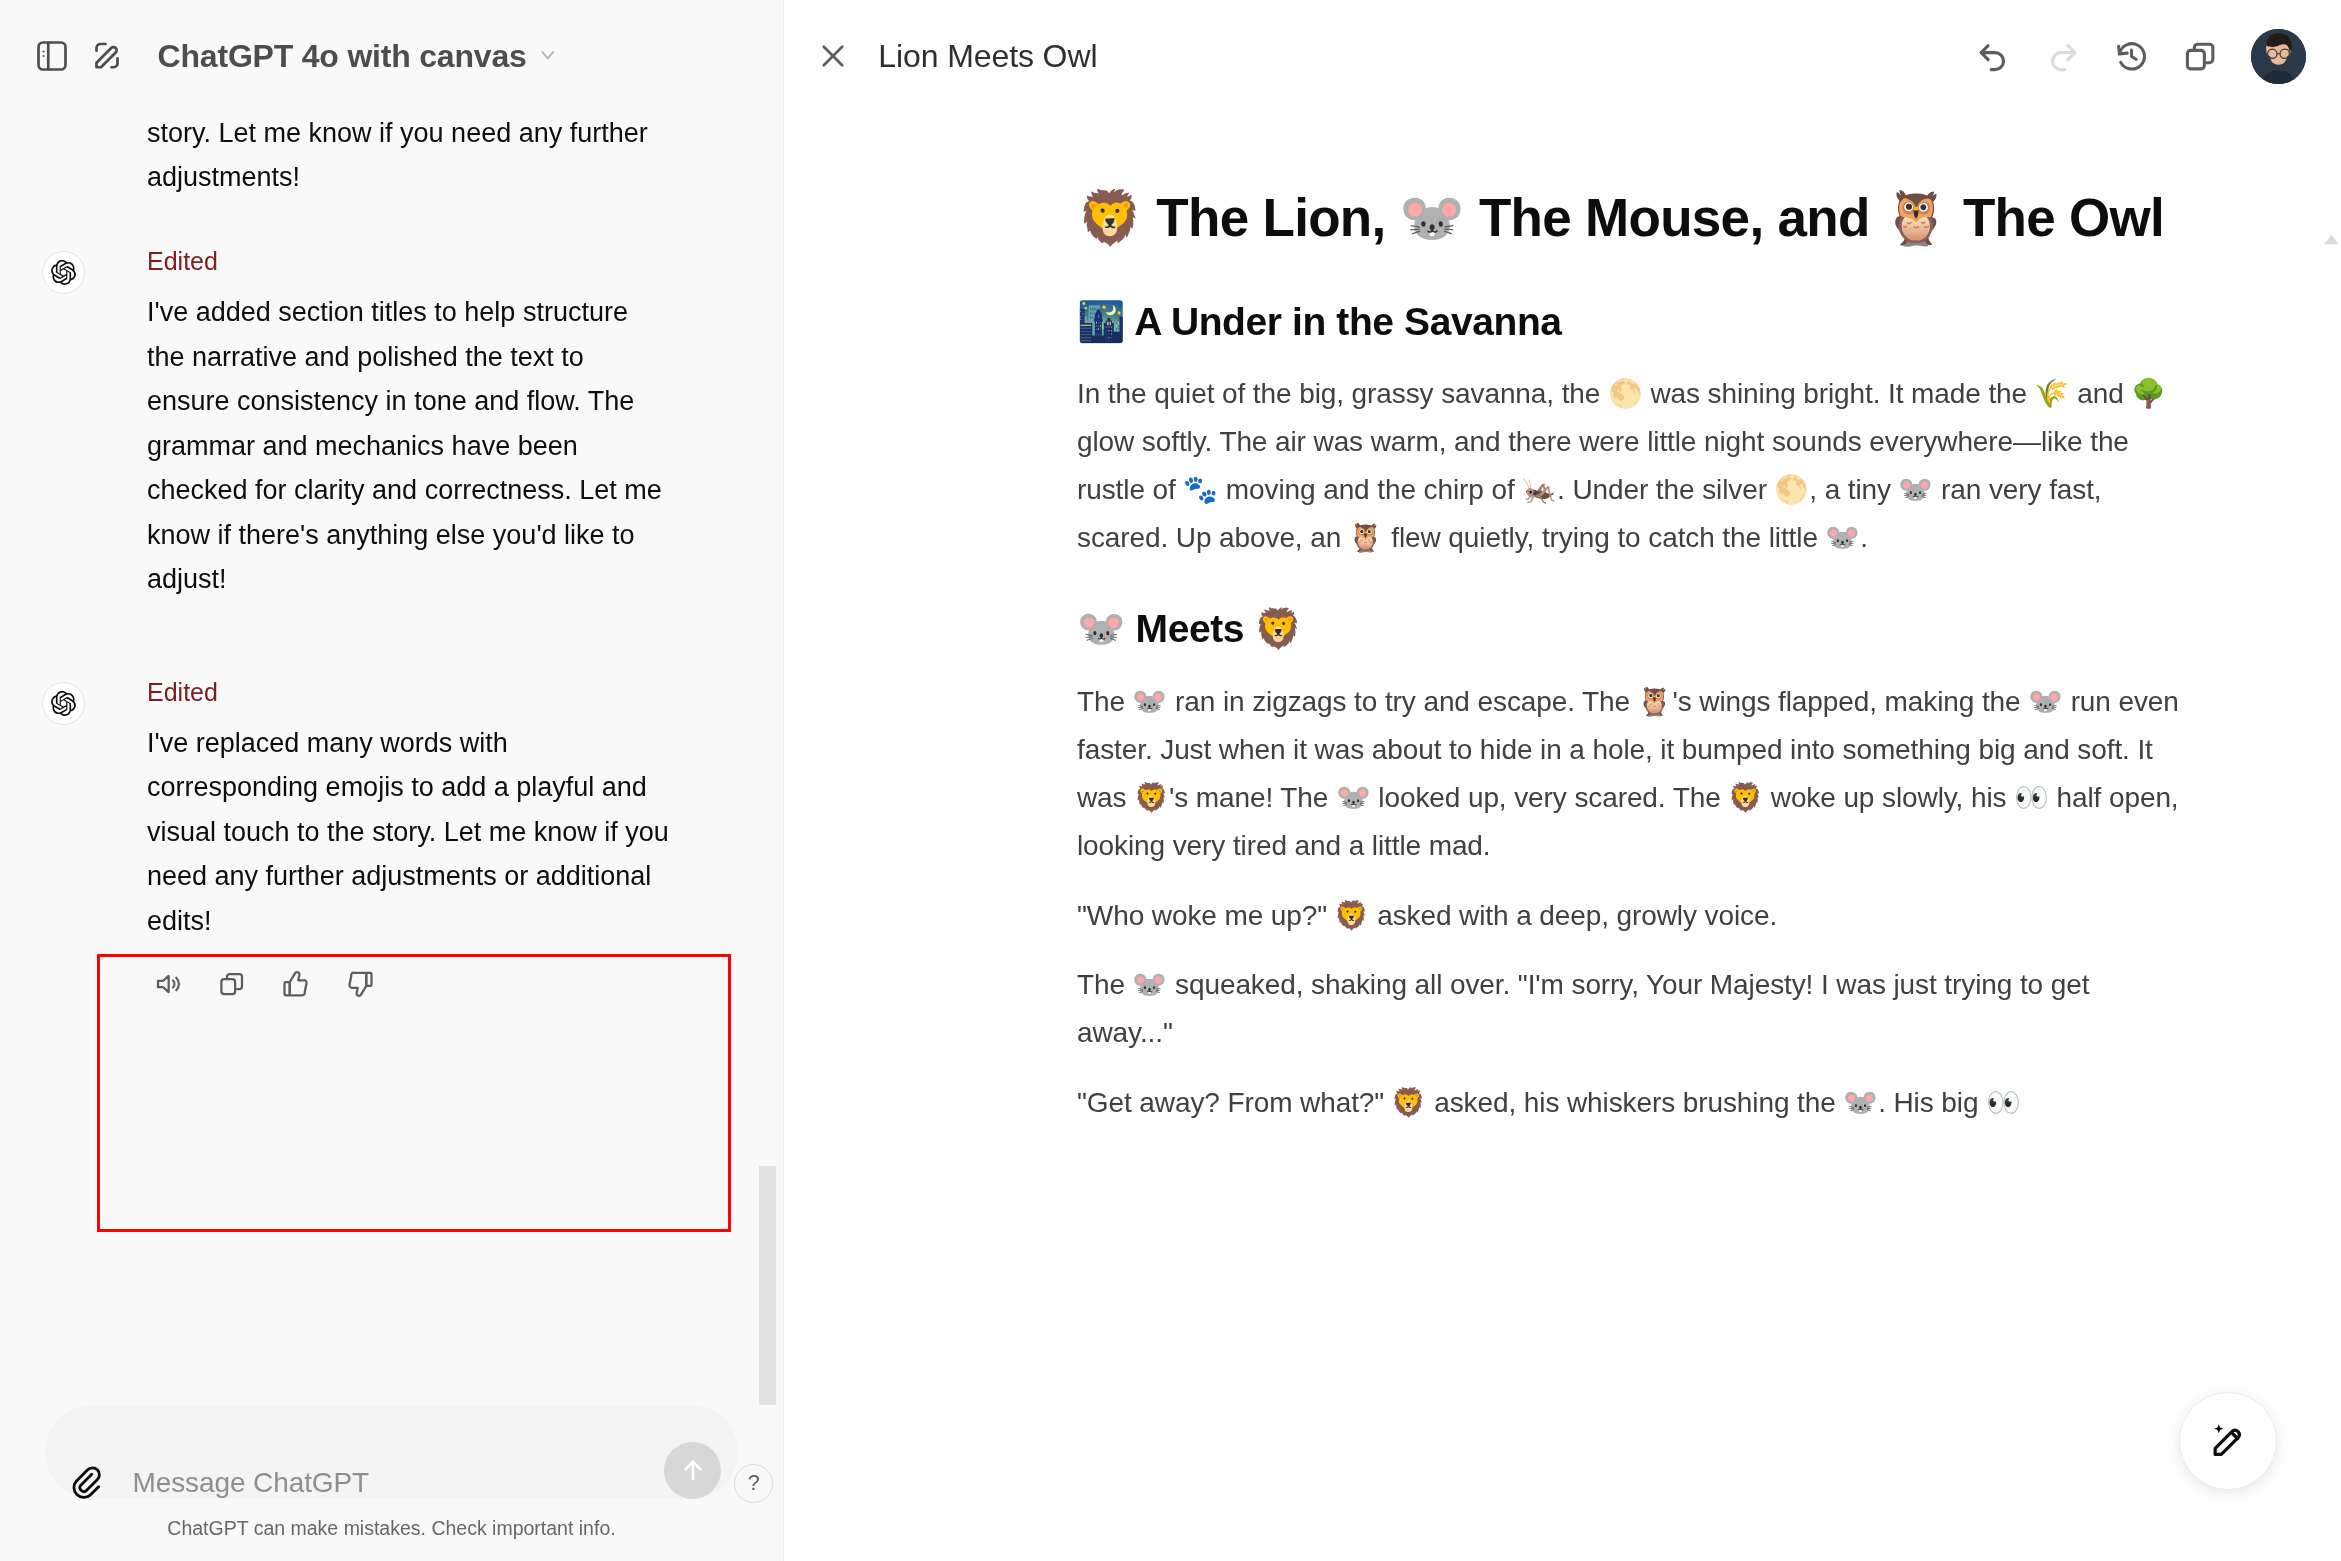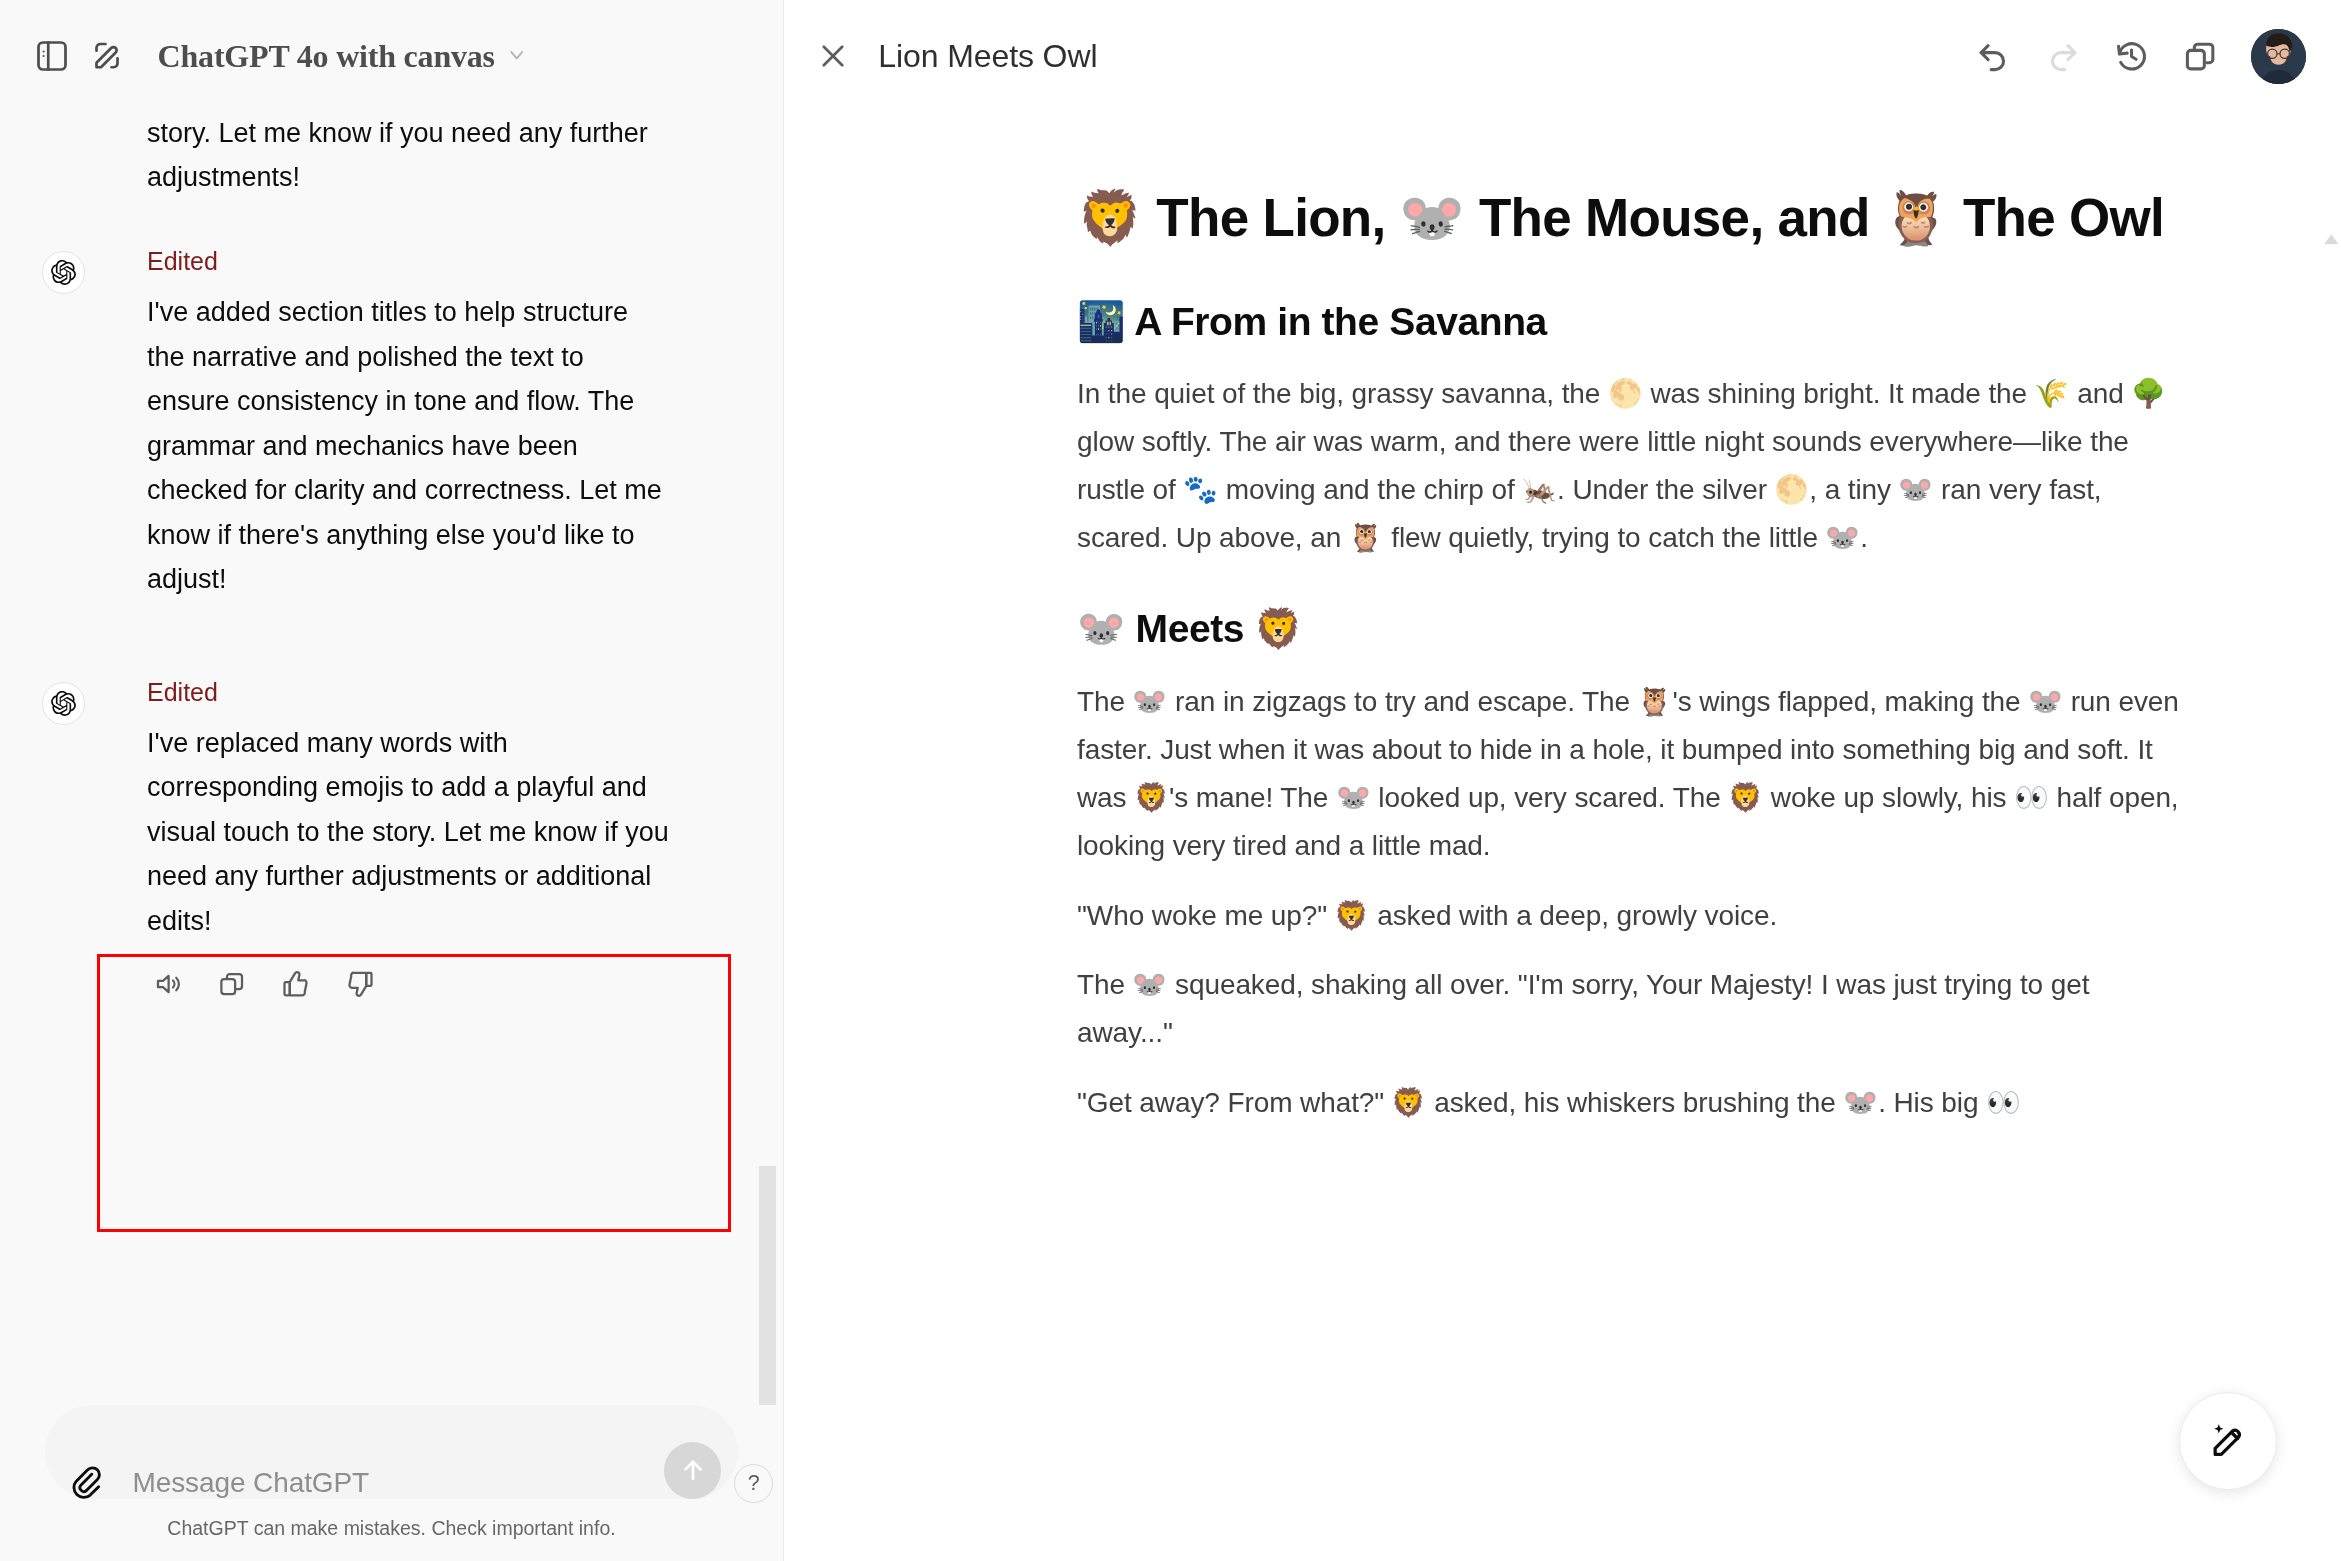--- a/index.html
+++ b/index.html
@@ -31,21 +31,21 @@
   }
   .icon-btn svg { display: block; }
   .model-select {
     display: flex; align-items: center; gap: 10.7px;
     margin-left: 10.7px;
     padding: 6.8px 10.7px 6.8px 3.9px;
     border-radius: 10.7px; cursor: pointer;
   }
   .model-name {
     font-size: 32px; font-weight: 600; color: #4d4d4d;
-    letter-spacing: -0.2px; white-space: nowrap; font-family: Liberation Serif, serif;
+    letter-spacing: -0.2px; white-space: nowrap;
   }
   .chev { color: #b4b4b4; }
 
   .chat-scroll {
     flex: 1 1 auto; position: relative; overflow: hidden;
     padding: 0 0 0 0;
   }
   .msg-stream { padding: 0 83px 0 0; }
 
   .msg {
@@ -351,21 +351,21 @@
             <circle cx="24.5" cy="18" r="3.4" fill="none" stroke="#3a3a3a" stroke-width="0.9"></circle>
             <line x1="18.9" y1="18" x2="21.1" y2="18" stroke="#3a3a3a" stroke-width="0.9"></line>
           </svg>
         </div>
       </div>
     </div>
 
     <div class="doc-scroll">
       <div class="doc">
         <h1>🦁 The Lion, 🐭 The Mouse, and 🦉 The Owl</h1>
-        <h2>🌃 A From in the Savanna</h2>
+        <h2>🌃 A Under in the Savanna</h2>
         <p>In the quiet of the big, grassy savanna, the 🌕 was shining bright. It made the 🌾 and 🌳 glow softly. The air was warm, and there were little night sounds everywhere—like the rustle of 🐾 moving and the chirp of 🦗. Under the silver 🌕, a tiny 🐭 ran very fast, scared. Up above, an 🦉 flew quietly, trying to catch the little 🐭.</p>
         <h2>🐭 Meets 🦁</h2>
         <p>The 🐭 ran in zigzags to try and escape. The 🦉's wings flapped, making the 🐭 run even faster. Just when it was about to hide in a hole, it bumped into something big and soft. It was 🦁's mane! The 🐭 looked up, very scared. The 🦁 woke up slowly, his 👀 half open, looking very tired and a little mad.</p>
         <p>"Who woke me up?" 🦁 asked with a deep, growly voice.</p>
         <p>The 🐭 squeaked, shaking all over. "I'm sorry, Your Majesty! I was just trying to get away..."</p>
         <p>"Get away? From what?" 🦁 asked, his whiskers brushing the 🐭. His big 👀</p>
       </div>
 
       <div class="canvas-sb">
         <div class="canvas-sb-up">

